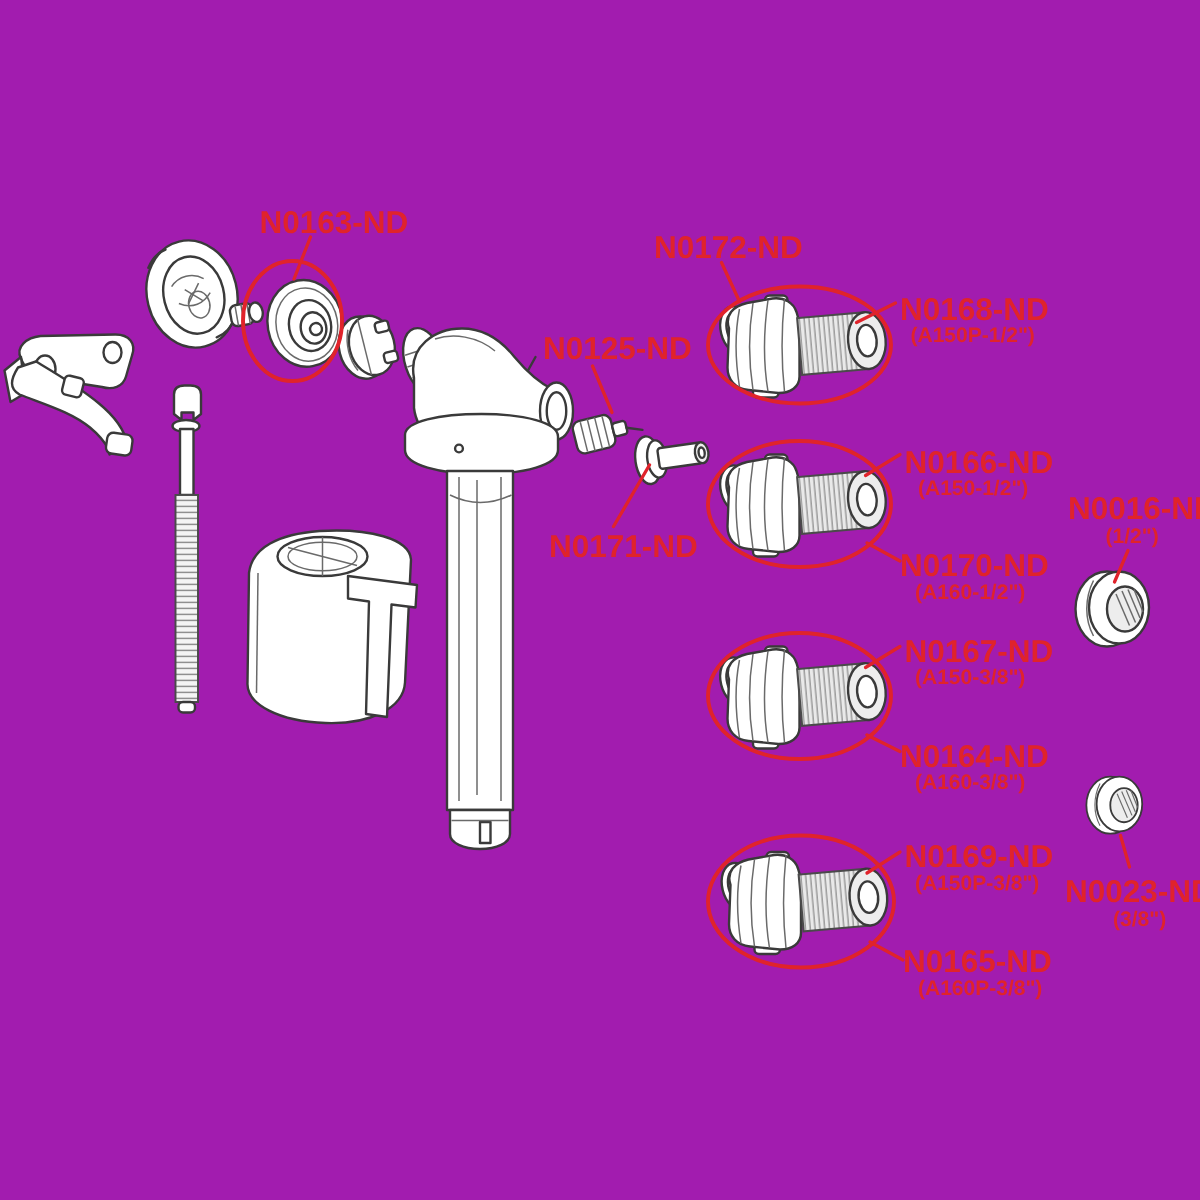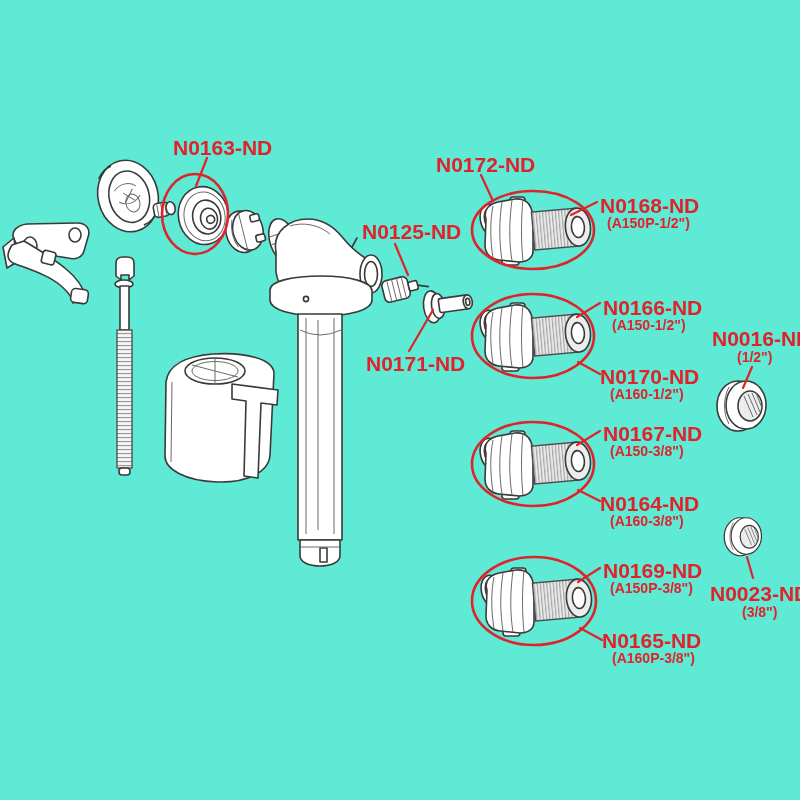--- a/index.html
+++ b/index.html
@@ -1,16 +1,16 @@
 <!DOCTYPE html>
 <html style="--accent: #e0232b;"><head>
 <meta charset="utf-8">
 <style>
   html,body{margin:0;padding:0;background:#fff;}
-  .stage{position:relative;width:800px;height:800px;background:#5eead4;overflow:hidden;}
+  .stage{position:relative;width:800px;height:800px;background:#a21caf;overflow:hidden;}
   svg{display:block;}
   .ln{stroke:#3a3a3a;stroke-width:1.6;fill:none;stroke-linecap:round;stroke-linejoin:round;}
   .lnthin{stroke:#6a6a6a;stroke-width:1;fill:none;}
   .fw{fill:#ffffff;stroke:#3a3a3a;stroke-width:1.6;stroke-linejoin:round;}
   .fg{fill:#ededed;stroke:#3a3a3a;stroke-width:1.6;}
   .red-ellipse{fill:none;stroke:var(--accent,#e0232b);stroke-width:2.6;}
   .leader{stroke:var(--accent,#e0232b);stroke-width:2.2;fill:none;stroke-linecap:round;}
   .lbl-main{font:700 21px "Liberation Sans", sans-serif;fill:var(--accent,#e0232b);}
   .lbl-sub{font:700 14px "Liberation Sans", sans-serif;fill:var(--accent,#e0232b);}
 </style>

